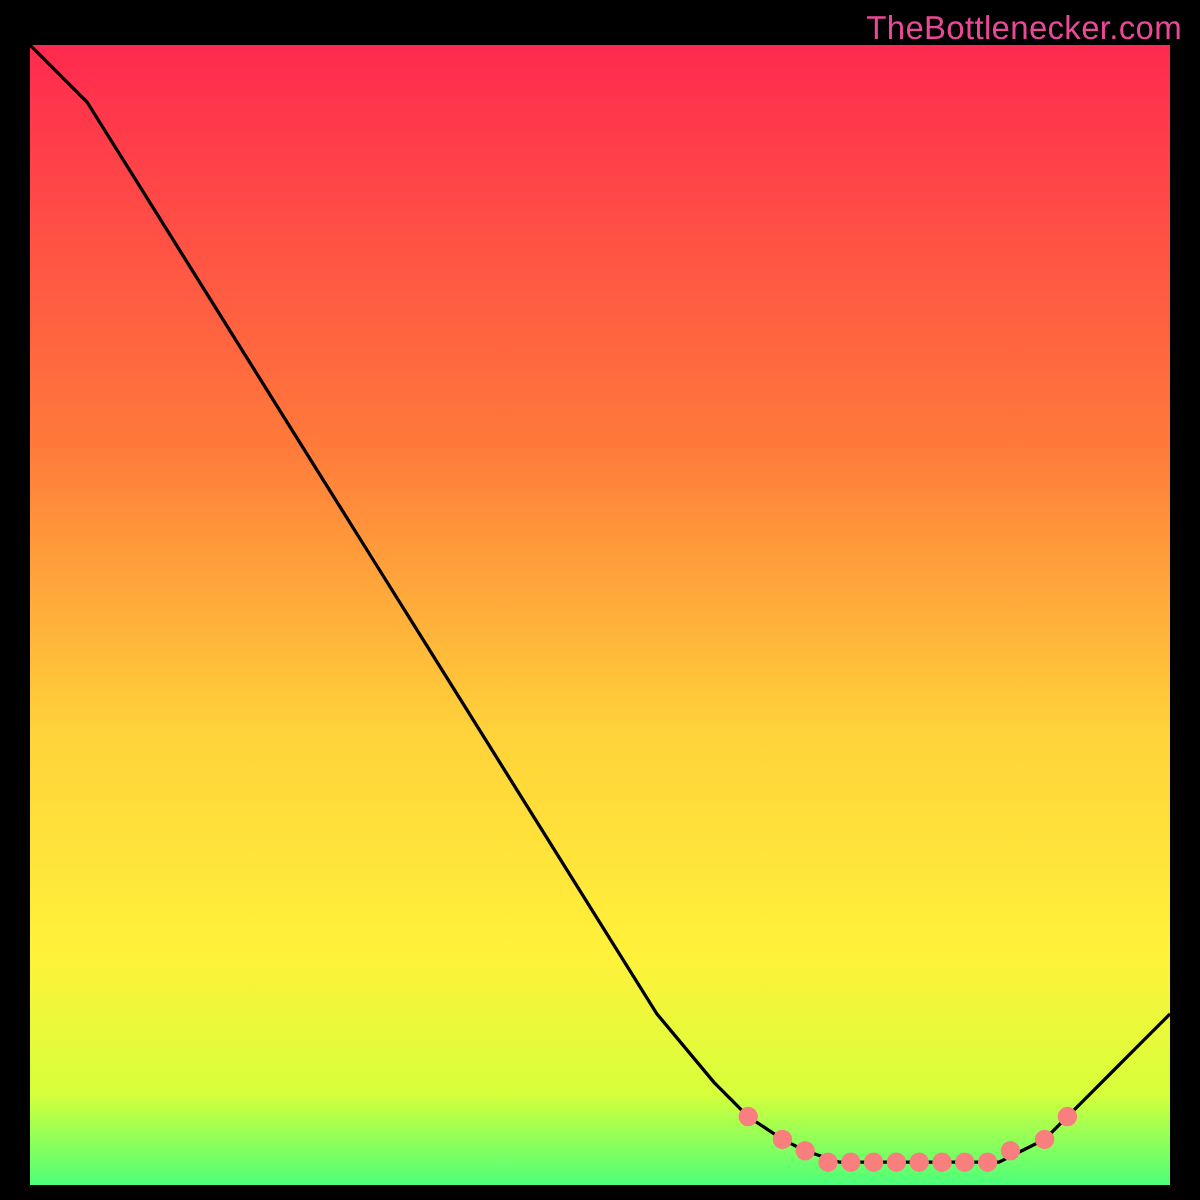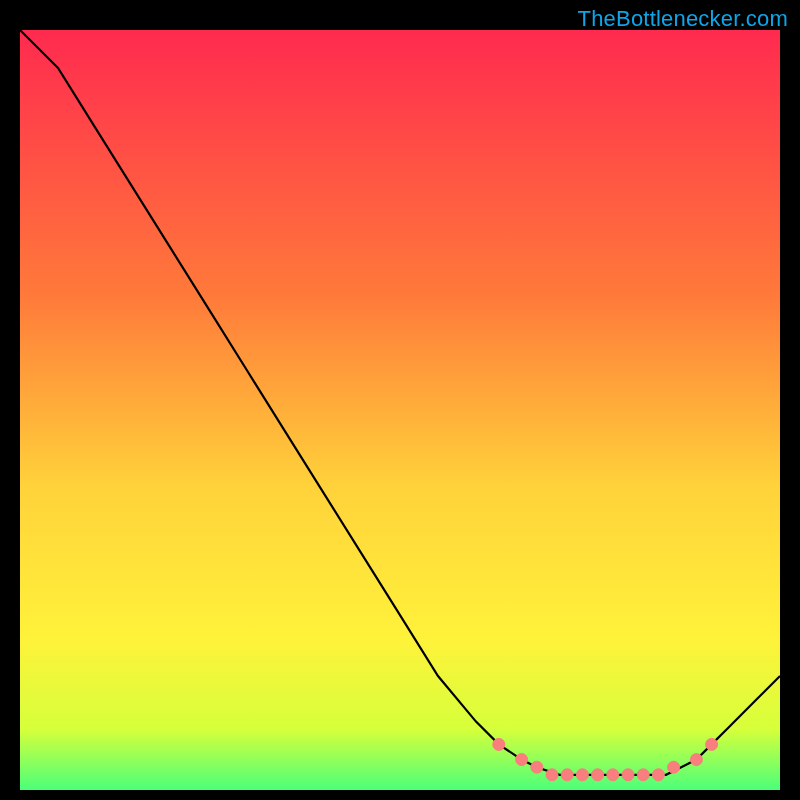--- a/index.html
+++ b/index.html
@@ -22,21 +22,21 @@
     position: absolute;
     left: 0;
     top: 0;
     width: 760px;
     height: 760px;
   }
   .watermark {
     position: absolute;
     top: 6px;
     right: 12px;
-    color: #0ea5e9;
+    color: #ec4899;
     font-size: 22px;
     font-weight: 500;
     letter-spacing: 0.2px;
   }
 </style>
 </head>
 <body>
 
 <div class="watermark">TheBottlenecker.com</div>
 

